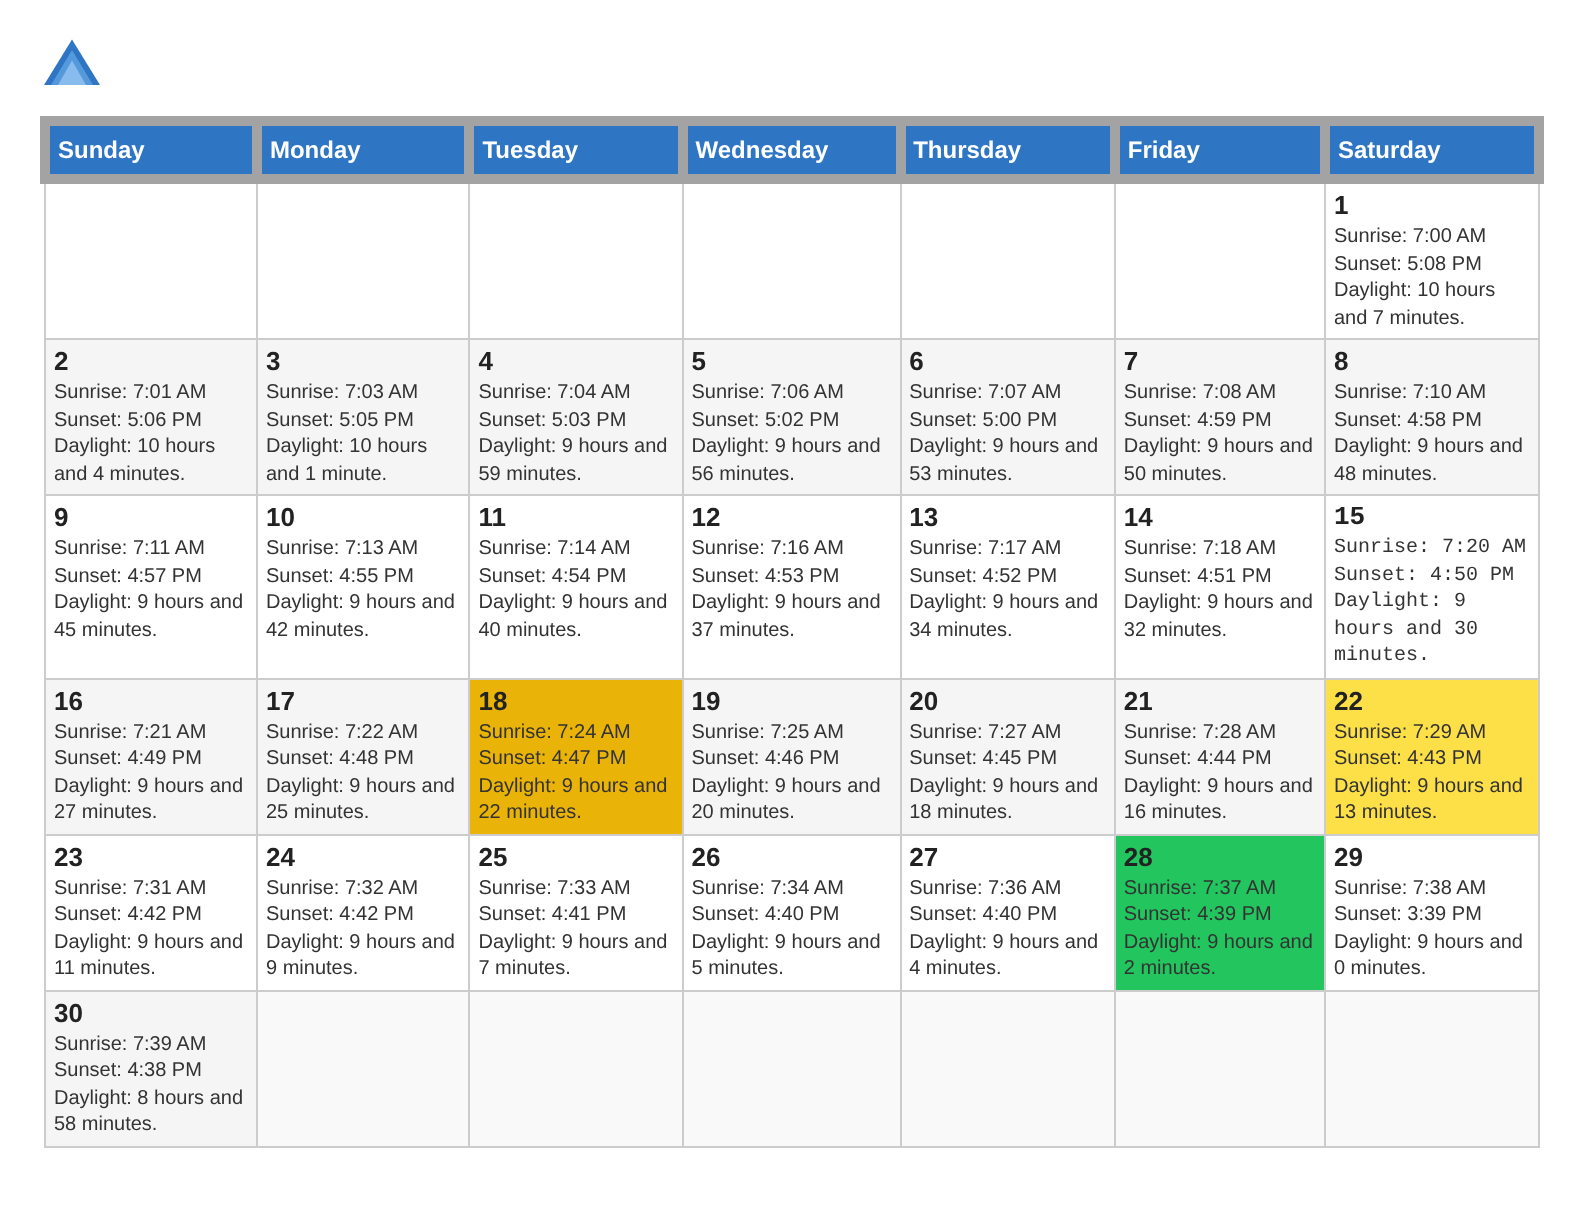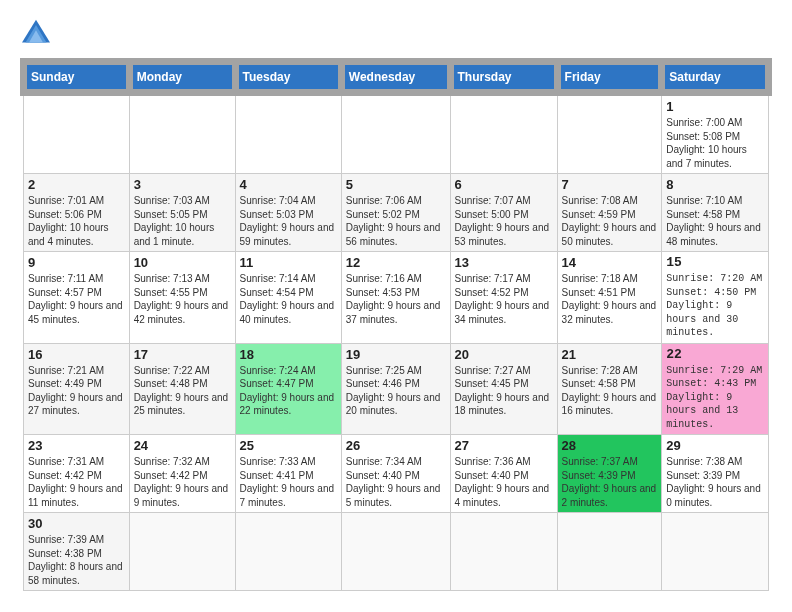--- a/index.html
+++ b/index.html
@@ -56,21 +56,21 @@
       border-collapse: collapse;
       border: 1px solid #ccc;
     }
     .calendar th {
       background: #2e75c4;
       color: #fff;
       font-size: 12px;
       font-weight: bold;
       padding: 5px 4px;
       text-align: left;
-      border: 7px solid #a3a3a3;
+      border: 5px solid #a3a3a3;
     }
     .calendar td {
       border: 1px solid #ccc;
       vertical-align: top;
       padding: 3px 4px;
       width: 113px;
       height: 78px;
       font-size: 9.5px;
       color: #333;
     }
@@ -256,21 +256,21 @@
 Daylight: 9 hours
 and 27 minutes.</div>
           </td>
           <td style="background: rgb(245, 245, 245);">
             <span class="day-number">17</span>
             <div class="day-info">Sunrise: 7:22 AM
 Sunset: 4:48 PM
 Daylight: 9 hours
 and 25 minutes.</div>
           </td>
-          <td style="background: #86efac;">
+          <td style="background: #eab308;">
             <span class="day-number">18</span>
             <div class="day-info">Sunrise: 7:24 AM
 Sunset: 4:47 PM
 Daylight: 9 hours
 and 22 minutes.</div>
           </td>
           <td style="background: rgb(245, 245, 245);">
             <span class="day-number">19</span>
             <div class="day-info">Sunrise: 7:25 AM
 Sunset: 4:46 PM
@@ -280,25 +280,25 @@
           <td style="background: rgb(245, 245, 245);">
             <span class="day-number">20</span>
             <div class="day-info">Sunrise: 7:27 AM
 Sunset: 4:45 PM
 Daylight: 9 hours
 and 18 minutes.</div>
           </td>
           <td style="background: rgb(245, 245, 245);">
             <span class="day-number">21</span>
             <div class="day-info">Sunrise: 7:28 AM
-Sunset: 4:58 PM
+Sunset: 4:44 PM
 Daylight: 9 hours
 and 16 minutes.</div>
           </td>
-          <td style="background: #f9a8d4; font-family: Liberation Mono, monospace;">
+          <td style="background: #fde047;">
             <span class="day-number">22</span>
             <div class="day-info">Sunrise: 7:29 AM
 Sunset: 4:43 PM
 Daylight: 9 hours
 and 13 minutes.</div>
           </td>
         </tr>
         <tr>
           <td style="background: rgb(255, 255, 255);">
             <span class="day-number">23</span>

